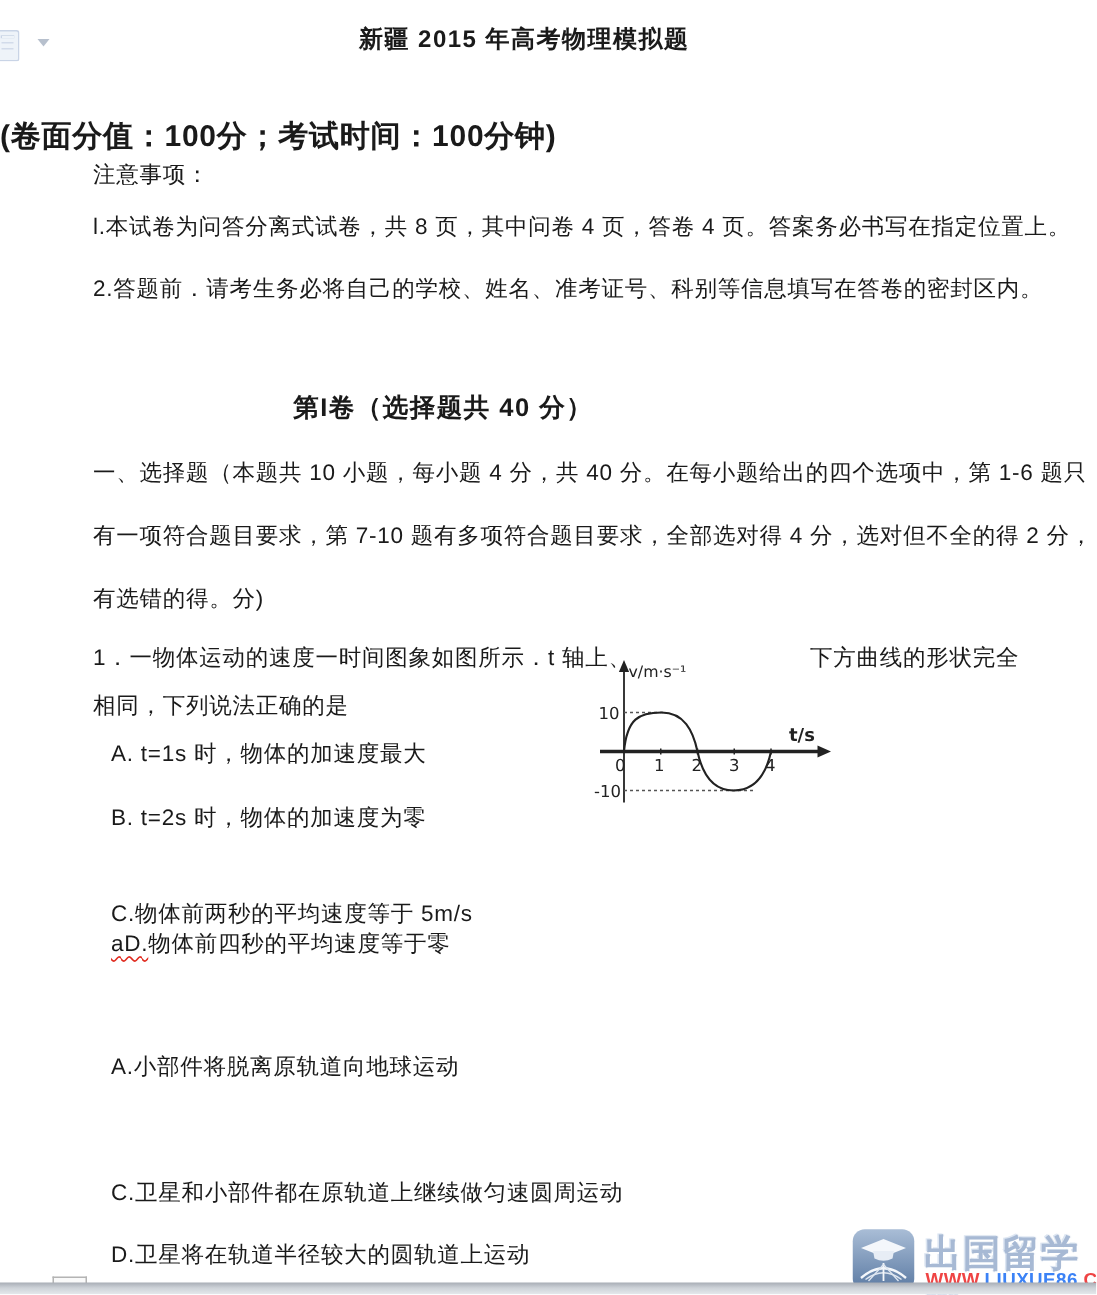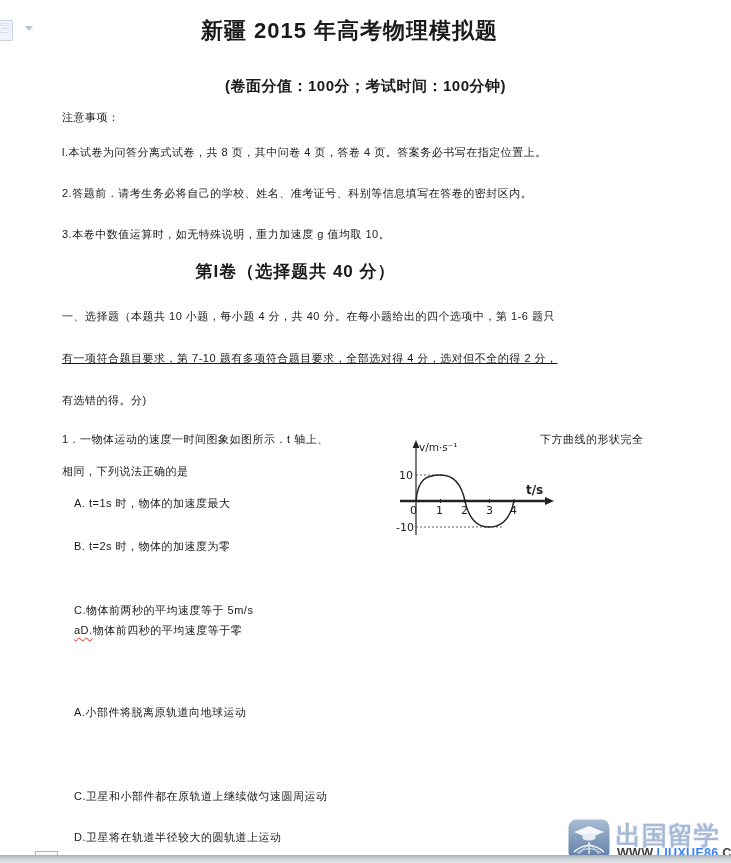--- a/index.html
+++ b/index.html
@@ -5,23 +5,23 @@
   html,body{margin:0;padding:0;background:#fff;}
   #frame{
     position:relative;
     width:731px;height:863px;
     background:#ffffff;
     overflow:hidden;
     font-family:"Liberation Sans","DejaVu Sans",sans-serif;
     color:#1a1a1a;
   }
   .abs{position:absolute;white-space:nowrap;}
-  .doc-line{font-size:11px;line-height:20px;letter-spacing:0.5px;}
-  .doc-title{width:699px;text-align:center;font-size:22px;font-weight:bold;letter-spacing:1px;}
-  .doc-subtitle{width:731px;text-align:center;font-size:15px;font-weight:bold;letter-spacing:0.5px;}
+  .doc-line{font-size:15px;line-height:20px;letter-spacing:0.5px;}
+  .doc-title{width:699px;text-align:center;font-size:16px;font-weight:bold;letter-spacing:1px;}
+  .doc-subtitle{width:731px;text-align:left;font-size:20px;font-weight:bold;letter-spacing:0.5px;}
   .section-heading{width:591px;text-align:center;font-size:17px;font-weight:bold;letter-spacing:1px;}
   .wavy{
     text-decoration-line:underline;
     text-decoration-style:wavy;
     text-decoration-color:#e02a1e;
     text-decoration-thickness:1px;
     text-underline-offset:3px;
   }
   
   .paste-btn{position:absolute;left:0;top:19px;width:36px;height:24px;opacity:0.75;cursor:pointer;}
@@ -43,21 +43,21 @@
   .fig-text{font-family:"DejaVu Sans","Liberation Sans",sans-serif;fill:#222;}
   
   .logo-icon{position:absolute;left:568px;top:819px;}
   .logo-name{
     position:absolute;left:616px;top:819px;
     font-size:25px;font-weight:bold;letter-spacing:1px;
     color:#a7b9d4;
     text-shadow:1px 1px 0 #ffffff,-1px -1px 0 #dde6f2,0 0 1px #8aa0c0;
   }
   .logo-url{position:absolute;left:617px;top:846px;font-size:12.5px;font-weight:bold;letter-spacing:0.3px;}
-  .url-blue{color:#404040;}
+  .url-blue{color:#ef4444;}
   .url-red{color:#3b82f6;}
   
   .bottom-bar{
     position:absolute;left:0;bottom:0;width:731px;height:8px;
     background:linear-gradient(#a8adb5,#cdd2d8 45%,#e6e9ec);
   }
   .page-marker{
     position:absolute;left:35px;top:851px;width:21px;height:10px;
     background:#fafafa;border:1px solid #b4b4b4;border-bottom:none;
   }
@@ -71,26 +71,25 @@
     <span class="paste-glyph"></span>
     <span class="paste-caret"></span>
   </div>
 
   <div class="abs doc-title" style="top:16px;left:0;">新疆 2015 年高考物理模拟题</div>
   <div class="abs doc-subtitle" style="top:77px;left:0;">(卷面分值：100分；考试时间：100分钟)</div>
 
   <div class="abs doc-line" style="left:62px;top:107px;">注意事项：</div>
   <div class="abs doc-line" style="left:62px;top:142px;">l.本试卷为问答分离式试卷，共 8 页，其中问卷 4 页，答卷 4 页。答案务必书写在指定位置上。</div>
   <div class="abs doc-line" style="left:62px;top:183px;">2.答题前．请考生务必将自己的学校、姓名、准考证号、科别等信息填写在答卷的密封区内。</div>
-  <div class="abs doc-line" style="left:62px;top:224px;">3.本卷中数值运算时，如无特殊说明，重力加速度 g 值均取 10。</div>
 
   <div class="abs section-heading" style="top:260px;left:0;">第I卷（选择题共 40 分）</div>
 
   <div class="abs doc-line" style="left:62px;top:306px;">一、选择题（本题共 10 小题，每小题 4 分，共 40 分。在每小题给出的四个选项中，第 1-6 题只</div>
-  <div class="abs doc-line" style="left:62px;top:348px;text-decoration:underline;">有一项符合题目要求，第 7-10 题有多项符合题目要求，全部选对得 4 分，选对但不全的得 2 分，</div>
+  <div class="abs doc-line" style="left:62px;top:348px;">有一项符合题目要求，第 7-10 题有多项符合题目要求，全部选对得 4 分，选对但不全的得 2 分，</div>
   <div class="abs doc-line" style="left:62px;top:390px;">有选错的得。分)</div>
 
   <div class="abs doc-line" style="left:62px;top:429px;">1．一物体运动的速度一时间图象如图所示．t 轴上、</div>
   <div class="abs doc-line" style="left:62px;top:461px;">相同，下列说法正确的是</div>
   <div class="abs doc-line" style="left:540px;top:429px;">下方曲线的形状完全</div>
   <div class="abs doc-line" style="left:74px;top:493px;text-align:right;">A. t=1s 时，物体的加速度最大</div>
   <div class="abs doc-line" style="left:74px;top:536px;">B. t=2s 时，物体的加速度为零</div>
   <div class="abs doc-line" style="left:74px;top:600px;">C.物体前两秒的平均速度等于 5m/s</div>
   <div class="abs doc-line" style="left:74px;top:620px;">
     <span class="wavy">aD.</span><span>物体前四秒的平均速度等于零</span>

